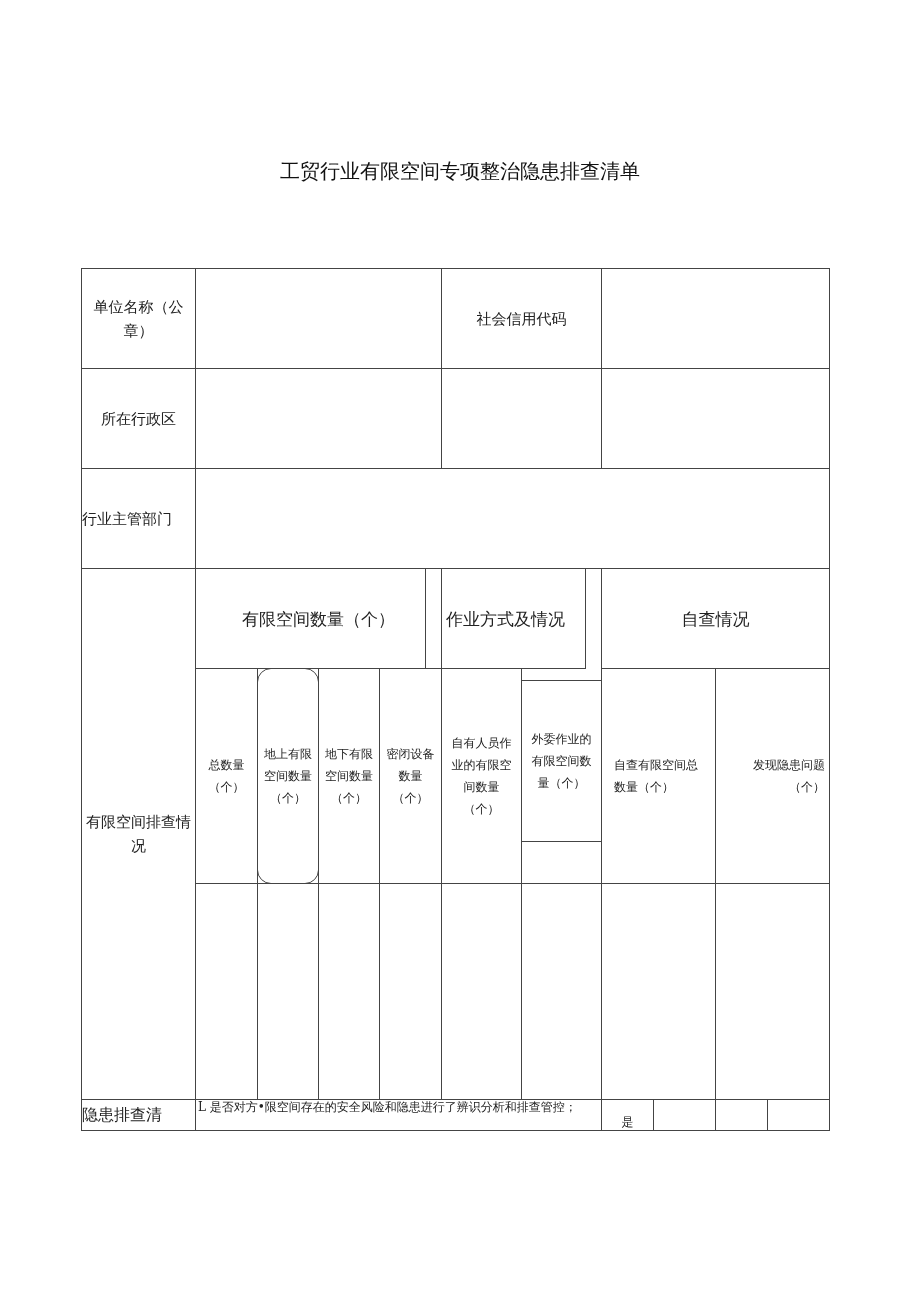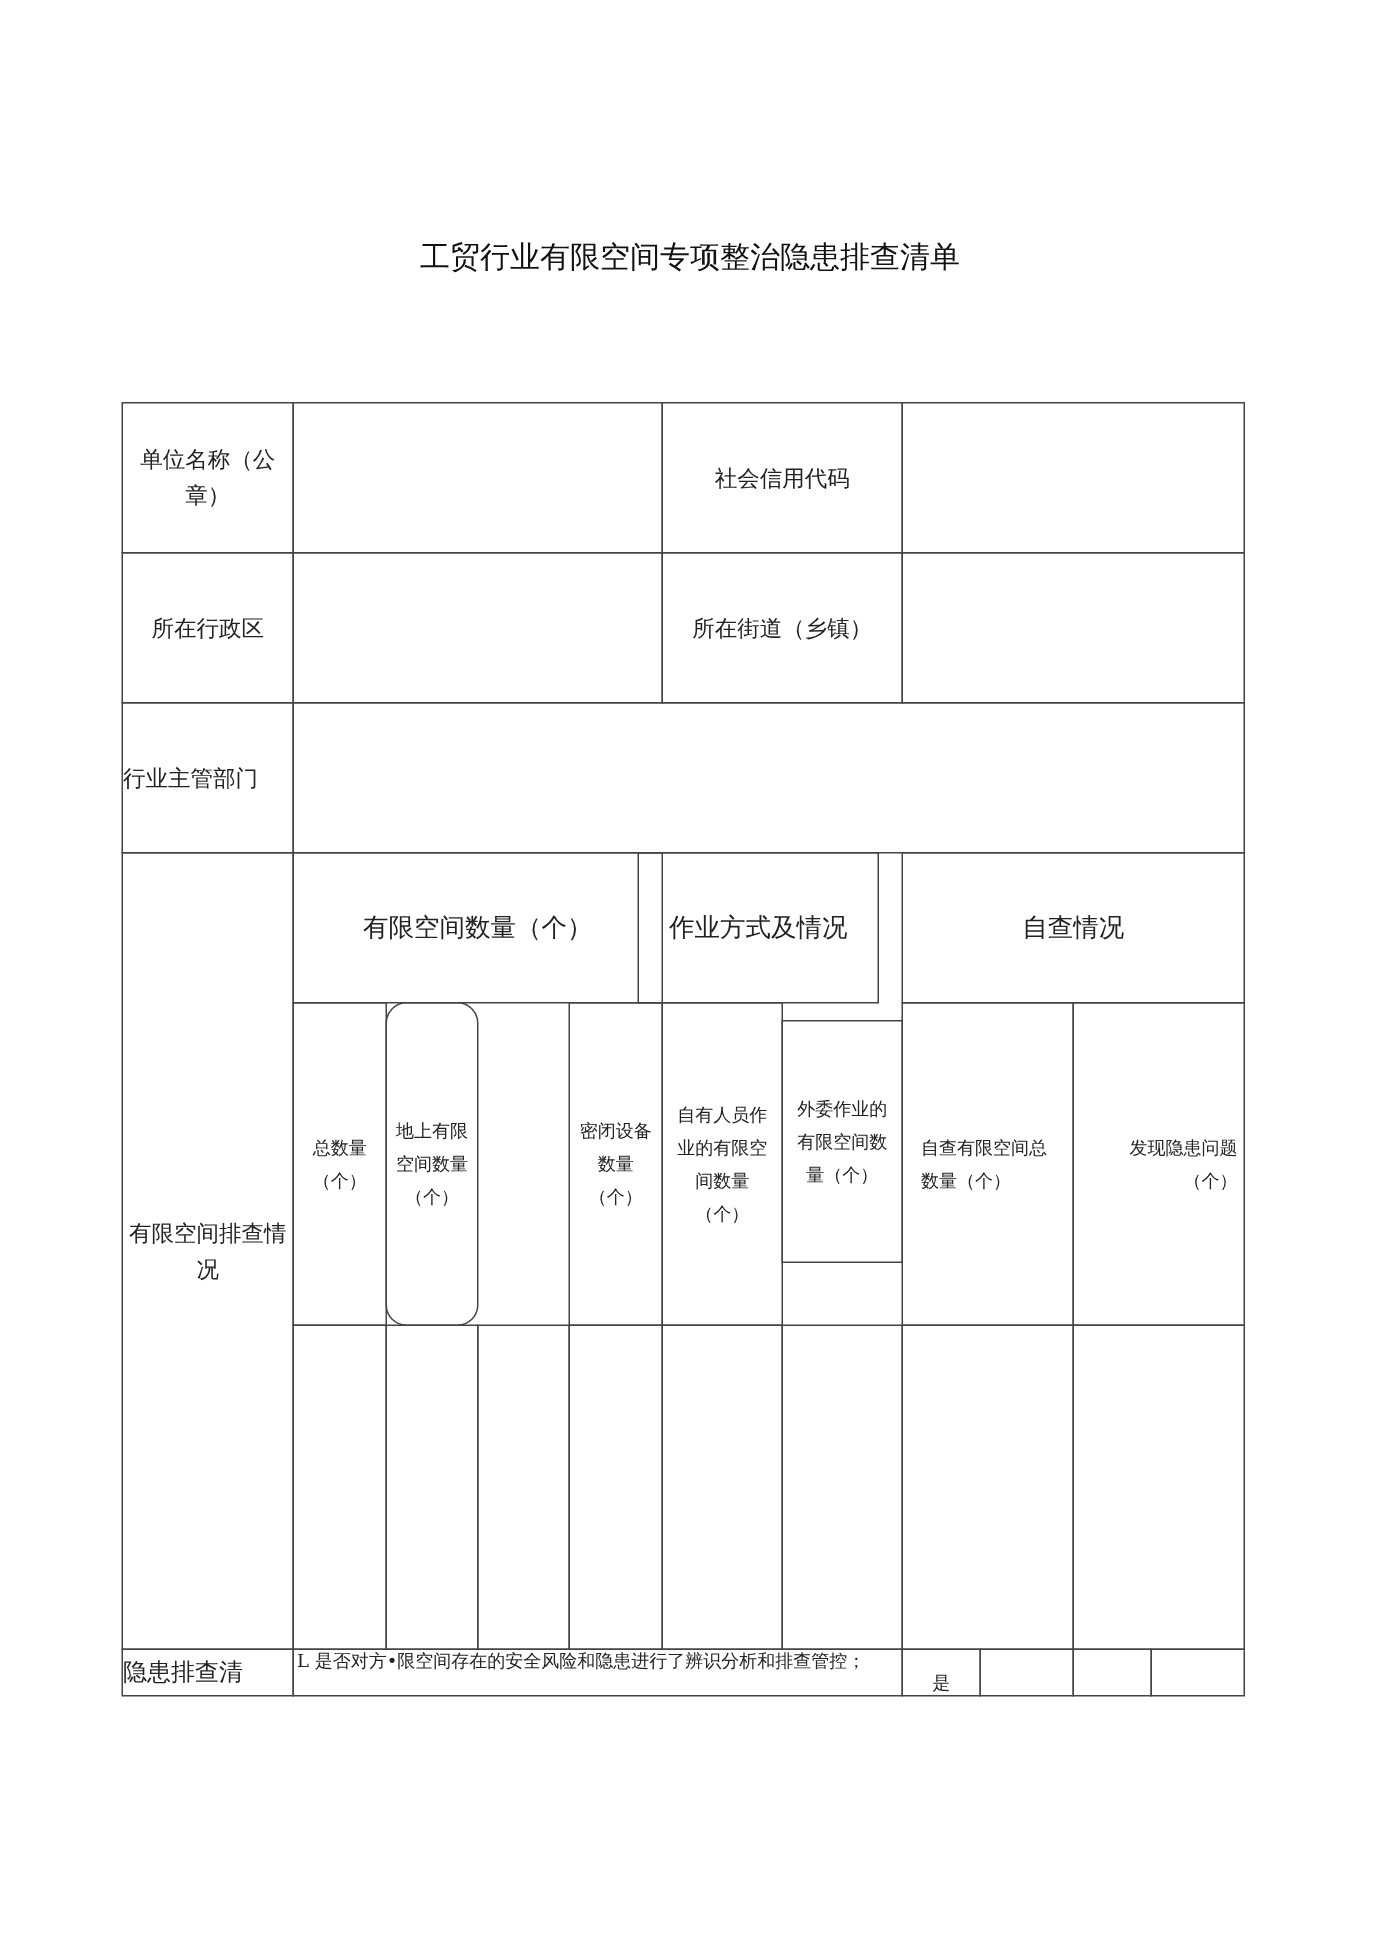--- a/index.html
+++ b/index.html
@@ -14,41 +14,41 @@
   .small { font-size: 12px; line-height: 22px; }
   .big { font-size: 17px; }
 </style>
 </head>
 <body>
 
 <div class="title">工贸行业有限空间专项整治隐患排查清单</div>
 
 <div class="grid">
 
-  <div class="cell" style="left:0;top:0;width:115px;height:101px;padding:0 4px;font-family:Liberation Serif, serif;">单位名称（公章）</div>
+  <div class="cell" style="left:0;top:0;width:115px;height:101px;padding:0 4px;">单位名称（公章）</div>
   <div class="cell" style="left:114px;top:0;width:247px;height:101px;"></div>
   <div class="cell" style="left:360px;top:0;width:161px;height:101px;">社会信用代码</div>
   <div class="cell" style="left:520px;top:0;width:229px;height:101px;"></div>
 
   <div class="cell" style="left:0;top:100px;width:115px;height:101px;">所在行政区</div>
   <div class="cell" style="left:114px;top:100px;width:247px;height:101px;"></div>
-  <div class="cell" style="left:360px;top:100px;width:161px;height:101px;">所在街道（乡镇）</div>
   <div class="cell" style="left:520px;top:100px;width:229px;height:101px;"></div>
 
   <div class="cell" style="left:0;top:200px;width:115px;height:101px;justify-content:flex-start;">行业主管部门</div>
   <div class="cell" style="left:114px;top:200px;width:635px;height:101px;"></div>
 
   <div class="cell big" style="left:114px;top:300px;width:247px;height:101px;">有限空间数量（个）</div>
 
   <div class="cell" style="left:0;top:300px;width:115px;height:532px;padding:0 4px;">有限空间排查情况</div>
   <div class="cell big" style="left:344px;top:300px;width:161px;height:101px;">作业方式及情况</div>
   <div class="cell big" style="left:520px;top:300px;width:229px;height:101px;">自查情况</div>
 
   <div class="cell small" style="left:114px;top:400px;width:63px;height:216px;padding:0 8px;">总数量（个）</div>
   <div class="cell small" style="left:176px;top:400px;width:62px;height:216px;padding:0 2px;border-radius:14px;">地上有限空间数量（个）</div>
+  <div class="cell small" style="left:237px;top:400px;width:62px;height:216px;padding:0 2px;">地下有限空间数量（个）</div>
   <div class="cell small" style="left:298px;top:400px;width:63px;height:216px;padding:0 1px;">密闭设备数量（个）</div>
   <div class="cell small" style="left:360px;top:400px;width:81px;height:216px;padding:0 4px;">自有人员作业的有限空间数量（个）</div>
   <div class="cell small" style="left:440px;top:412px;width:81px;height:162px;padding:0 6px;">外委作业的有限空间数量（个）</div>
   <div class="cell small" style="left:520px;top:400px;width:115px;height:216px;padding:0 12px;justify-content:flex-start;text-align:left;">自查有限空间总数量（个）</div>
   <div class="cell small" style="left:634px;top:400px;width:115px;height:216px;padding:0 4px 0 30px;justify-content:flex-end;text-align:right;">发现隐患问题（个）</div>
 
   <div class="cell" style="left:114px;top:615px;width:63px;height:217px;"></div>
   <div class="cell" style="left:176px;top:615px;width:62px;height:217px;"></div>
   <div class="cell" style="left:237px;top:615px;width:62px;height:217px;"></div>
   <div class="cell" style="left:298px;top:615px;width:63px;height:217px;"></div>

